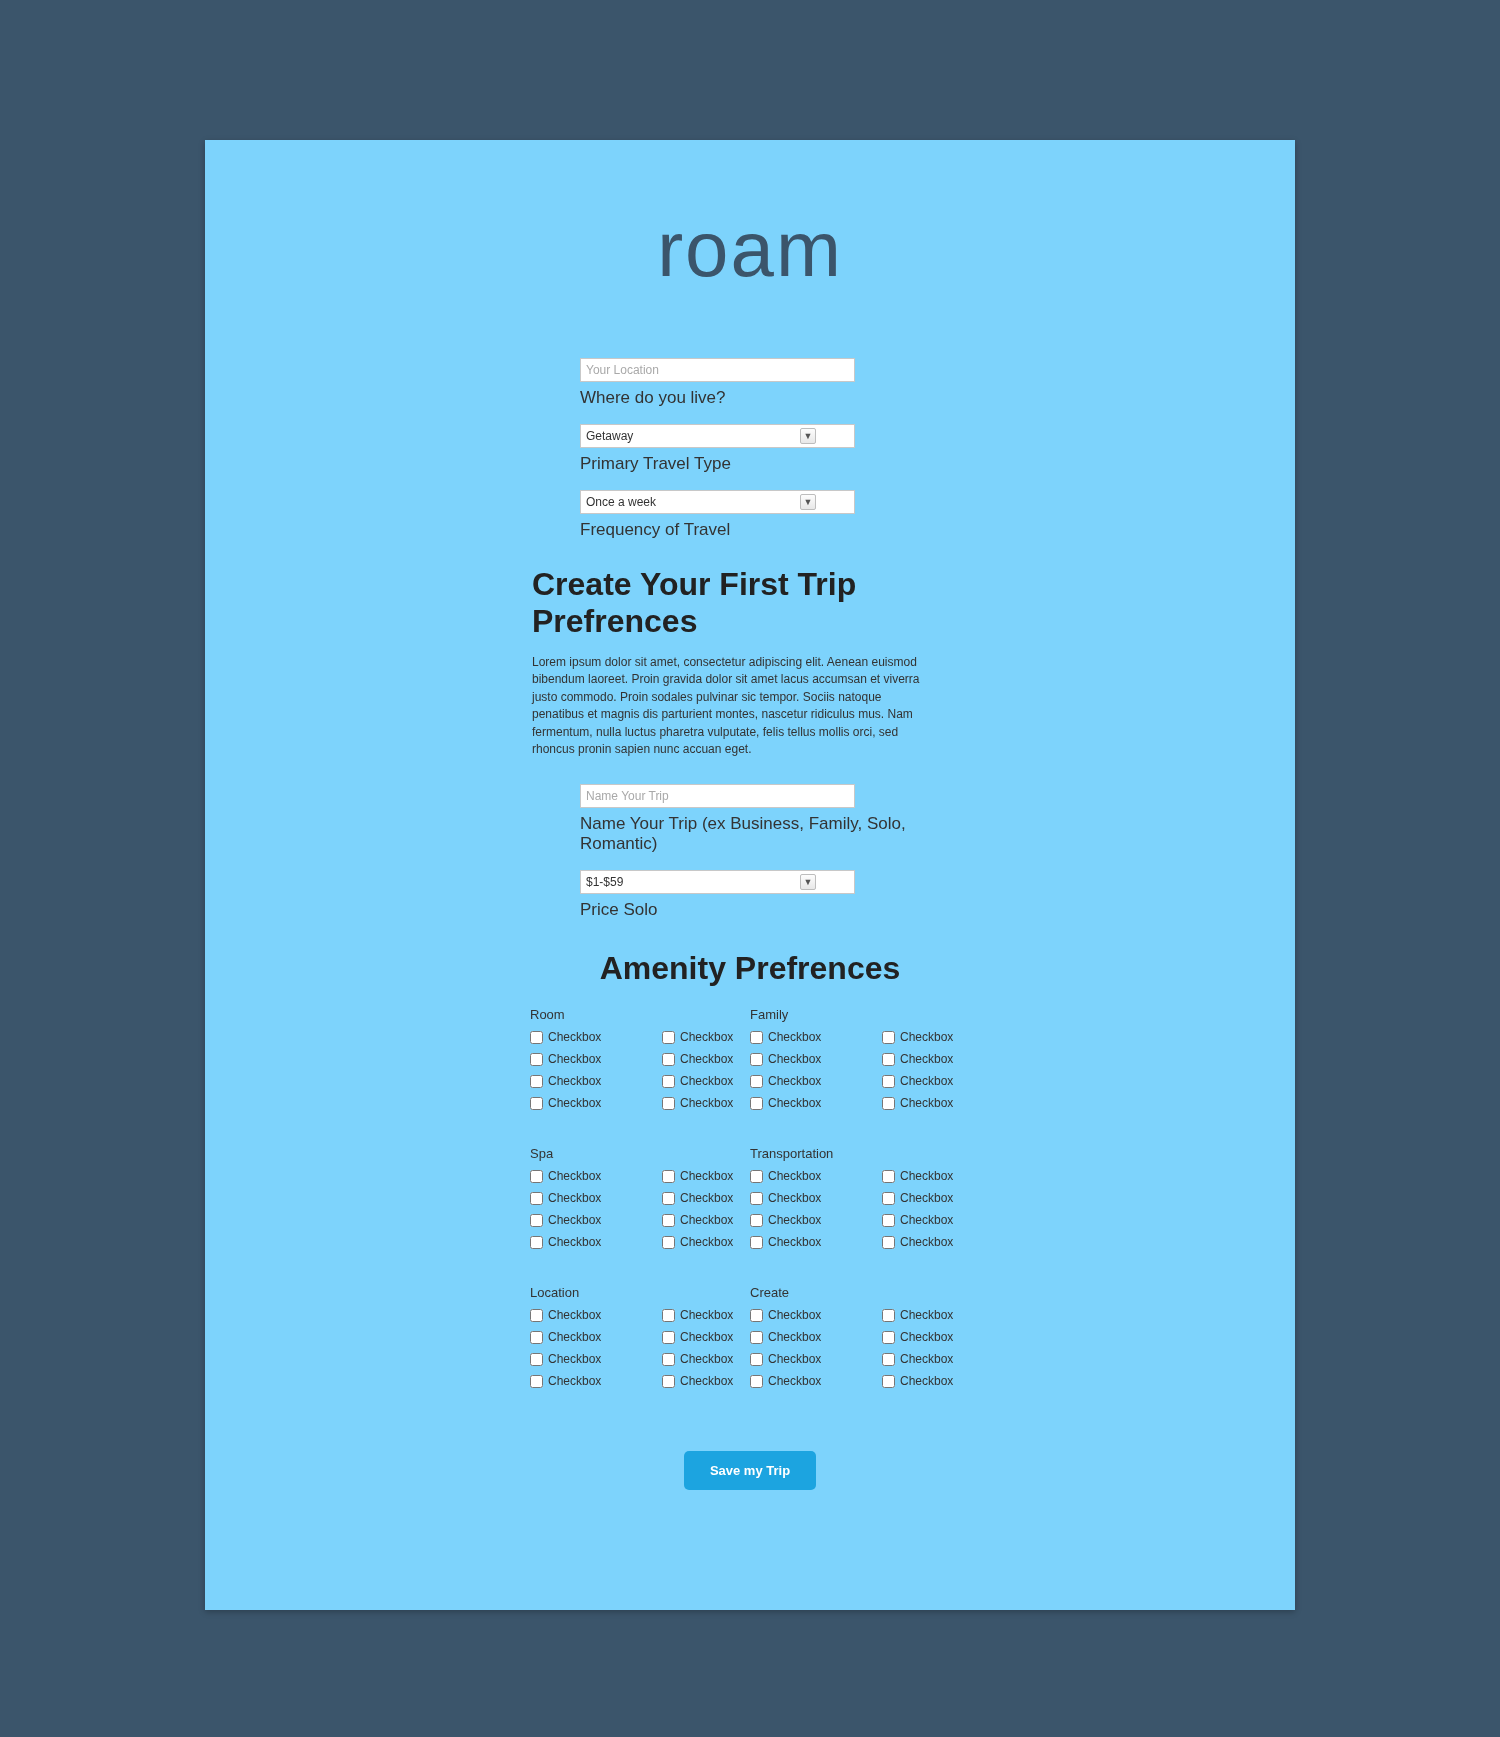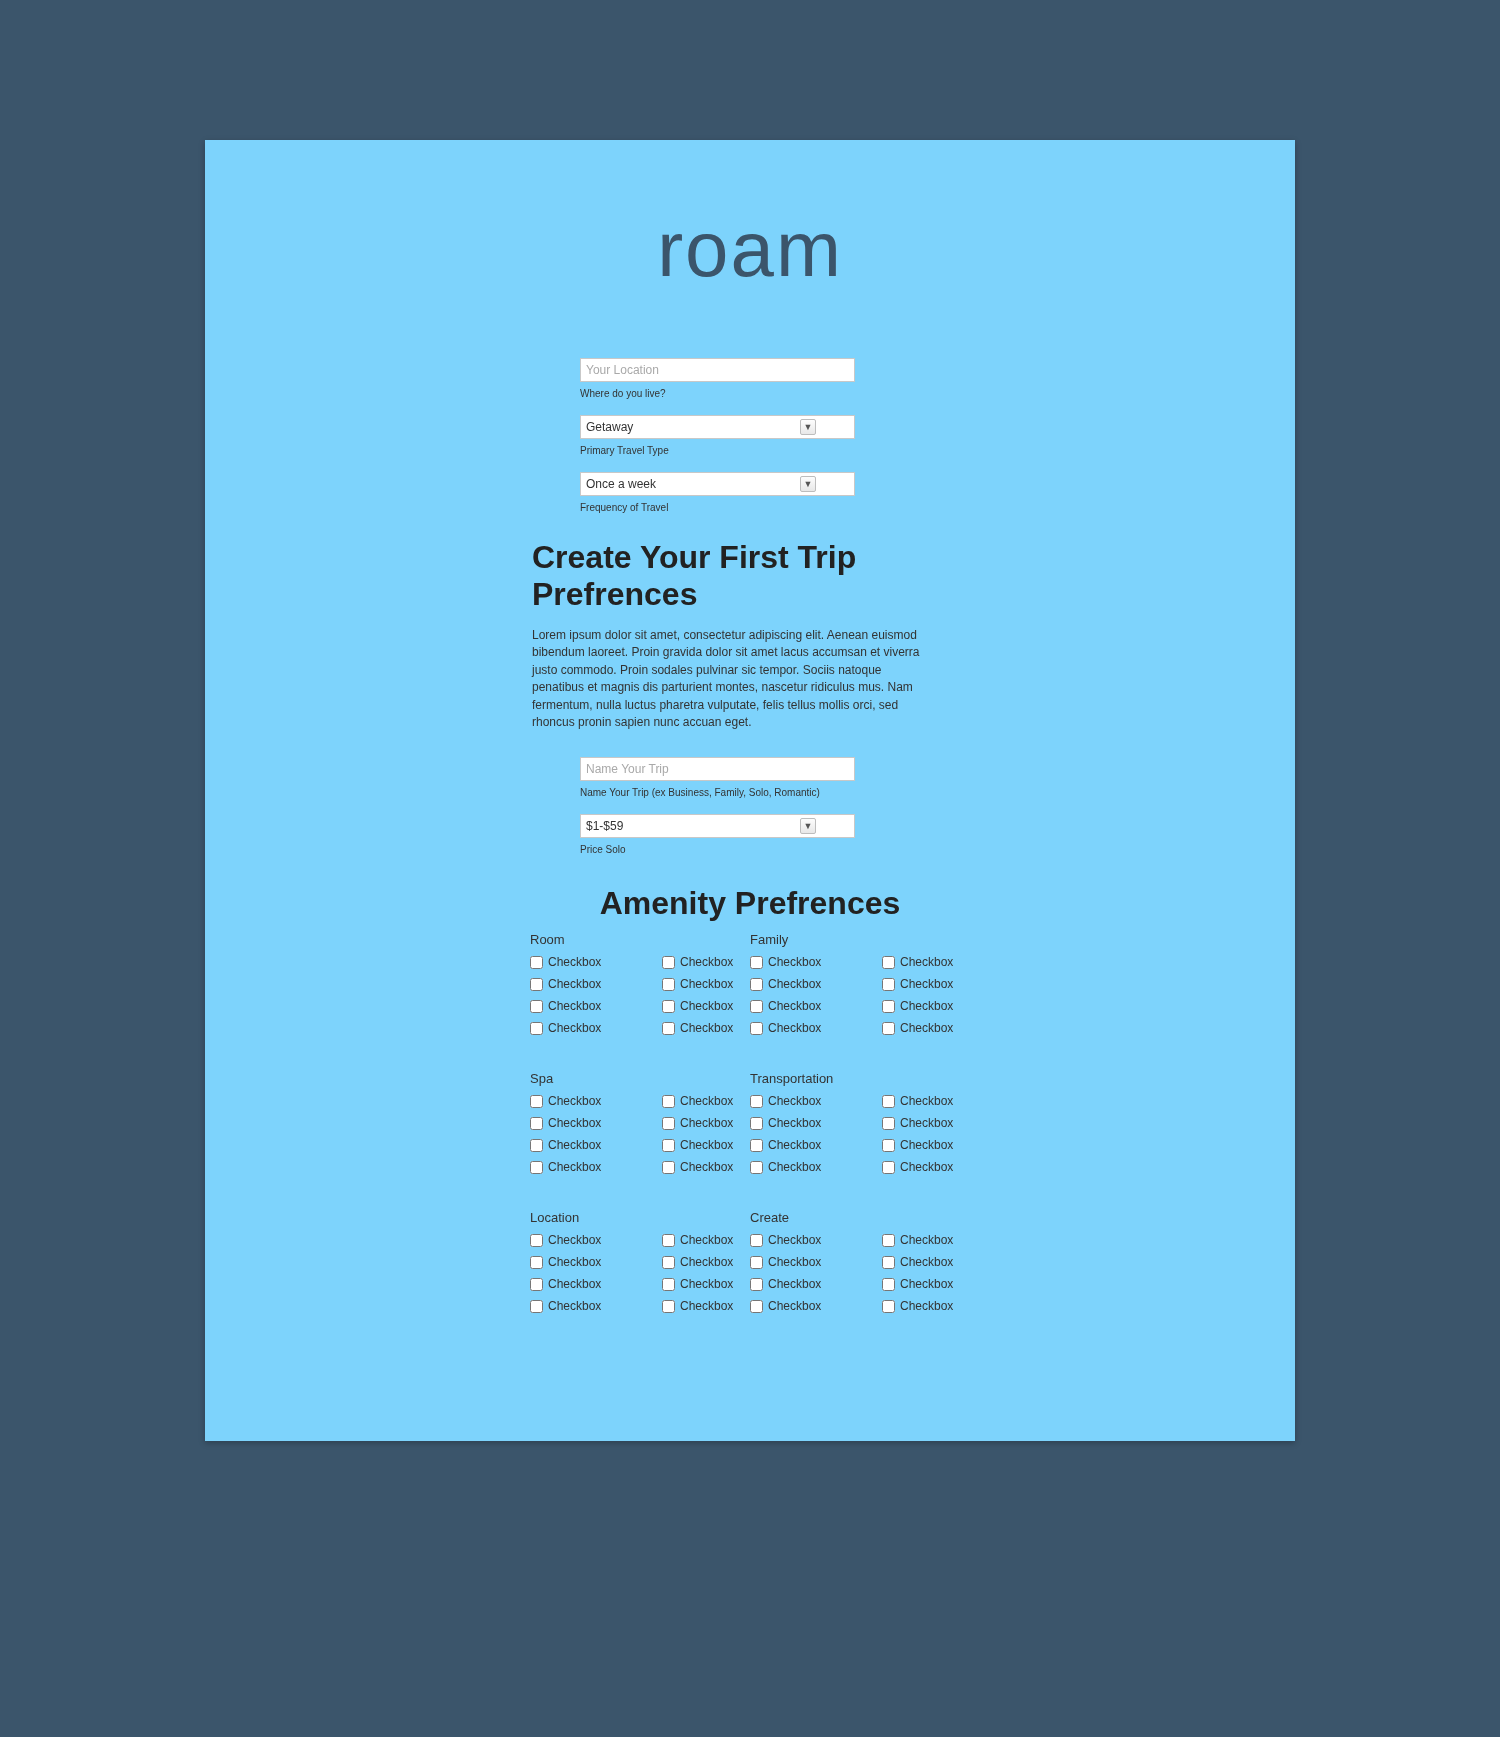--- a/index.html
+++ b/index.html
@@ -28,21 +28,21 @@
     letter-spacing: 2px;
     color: #3b556b;
     line-height: 1;
   }
 
   
   .narrow { width: 340px; margin: 4px auto; }
   .field { margin-bottom: 16px; }
   .field label {
     display: block;
-    font-size: 10px;
+    font-size: 17px;
     color: #333;
     margin-top: 6px;
   }
   .text-input, .select-input {
     width: 275px;
     font-size: 12px;
     padding: 3px 5px;
     border: 1px solid #c8c8c8;
     background: #fff;
     color: #333;
@@ -174,21 +174,21 @@
 
     <div class="field">
       <div class="select-wrap">
         <input class="select-input" readonly="" value="$1-$59" style="">
         <span class="select-caret">▼</span>
       </div>
       <label>Price Solo</label>
     </div>
   </div>
 
-  <h2 class="section center" style="margin-top:30px; margin-bottom:10px;">Amenity Prefrences</h2>
+  <h2 class="section center" style="margin-top:30px; margin-bottom:20px;">Amenity Prefrences</h2>
 
   <div class="amenities" id="amenities">
       <div class="amenity-row">
         <div class="amenity-group">
           <div class="amenity-title">Room</div>
           <div class="check-cols">
             <div class="check-col">
               <label class="check-item">
                 <input type="checkbox" style="">
                 <span>Checkbox</span>
@@ -431,14 +431,17 @@
               <label class="check-item">
                 <input type="checkbox" style="">
                 <span>Checkbox</span>
               </label>
             </div>
           </div>
         </div>
       </div>
     </div>
 
+  <div class="save-wrap">
+    <button class="save-btn">Save my Trip</button>
+  </div>
 
 </div>
 
 </body></html>

